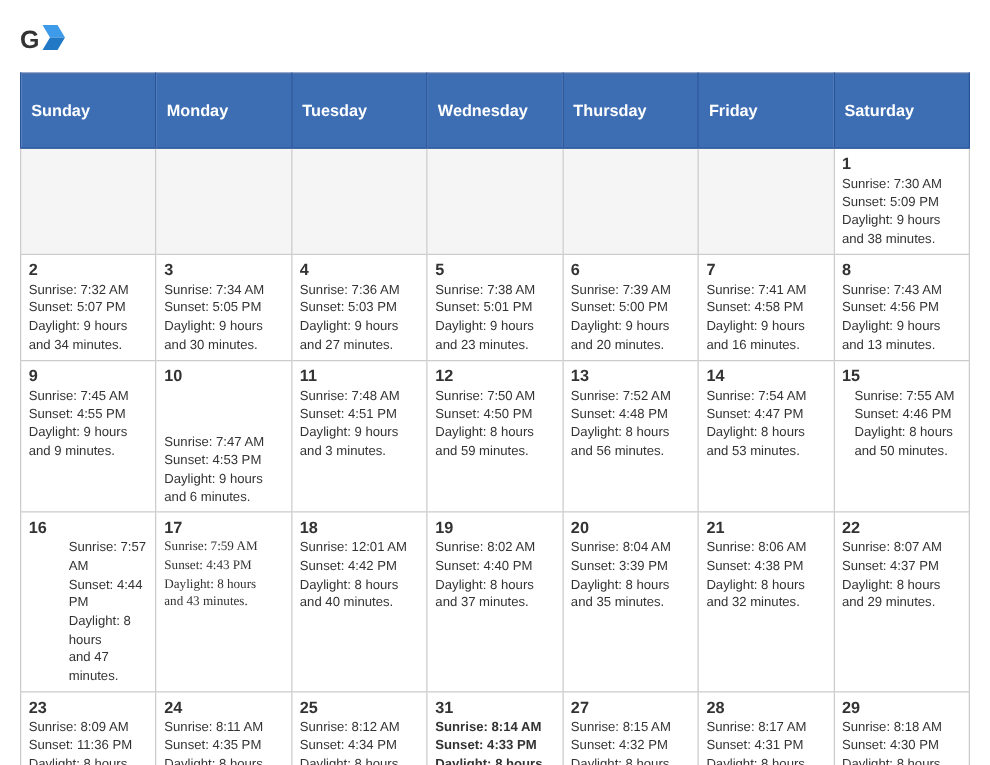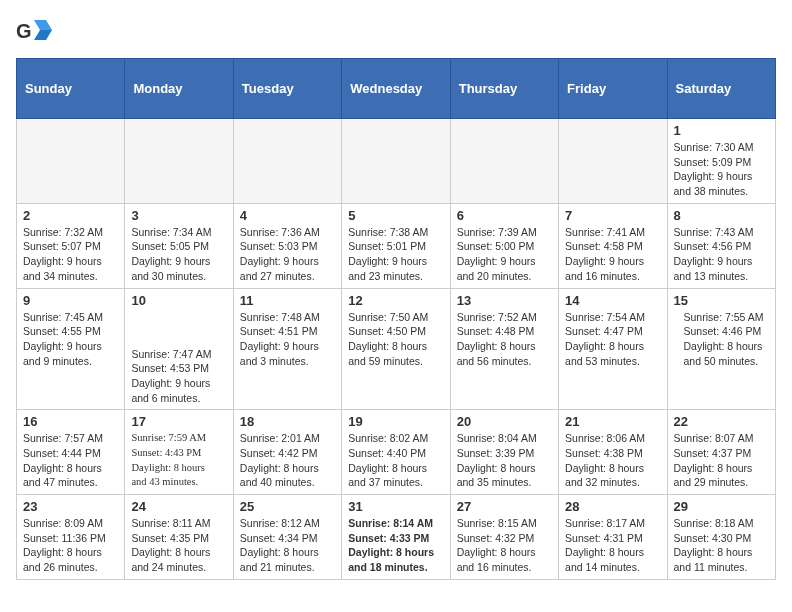--- a/index.html
+++ b/index.html
@@ -232,35 +232,35 @@
           <span class="day-number">15</span>
           <div class="day-info" style="white-space: pre-line; margin-left: 10px;">Sunrise: 7:55 AM
 Sunset: 4:46 PM
 Daylight: 8 hours
 and 50 minutes.</div>
         </td>
       </tr>
       <tr>
         <td>
           <span class="day-number">16</span>
-          <div class="day-info" style="white-space: pre-line;">Sunrise: 7:57 AM
+          <div class="day-info" style="white-space: pre-line; margin-left: 32px;">Sunrise: 7:57 AM
 Sunset: 4:44 PM
 Daylight: 8 hours
 and 47 minutes.</div>
         </td>
         <td>
           <span class="day-number">17</span>
           <div class="day-info" style="white-space: pre-line; font-family: Liberation Serif, serif;">Sunrise: 7:59 AM
 Sunset: 4:43 PM
 Daylight: 8 hours
 and 43 minutes.</div>
         </td>
         <td>
           <span class="day-number">18</span>
-          <div class="day-info" style="white-space: pre-line;">Sunrise: 2:01 AM
+          <div class="day-info" style="white-space: pre-line;">Sunrise: 12:01 AM
 Sunset: 4:42 PM
 Daylight: 8 hours
 and 40 minutes.</div>
         </td>
         <td>
           <span class="day-number">19</span>
           <div class="day-info" style="white-space: pre-line;">Sunrise: 8:02 AM
 Sunset: 4:40 PM
 Daylight: 8 hours
 and 37 minutes.</div>

